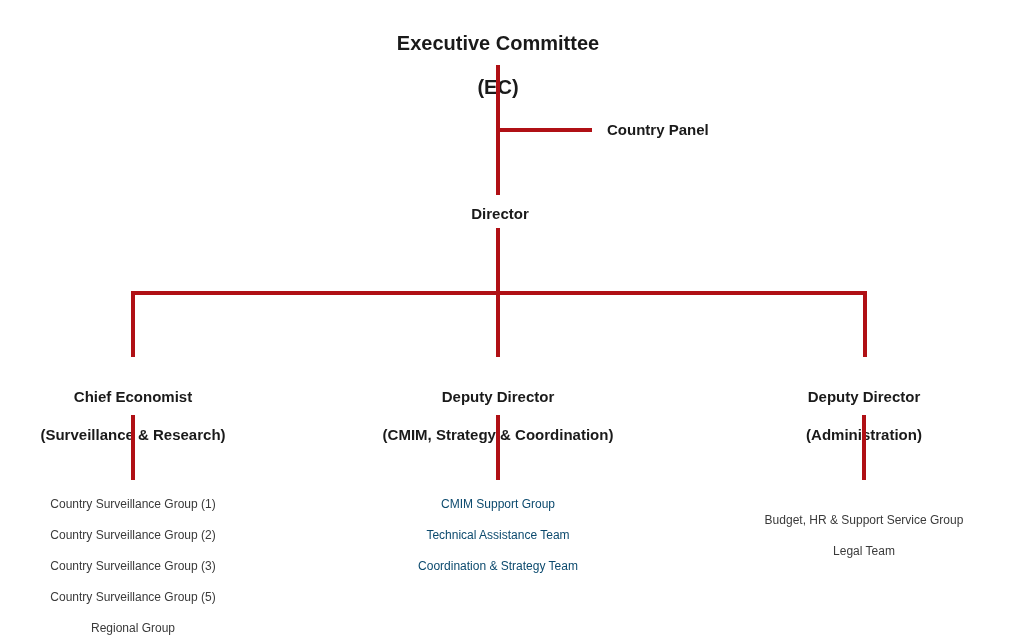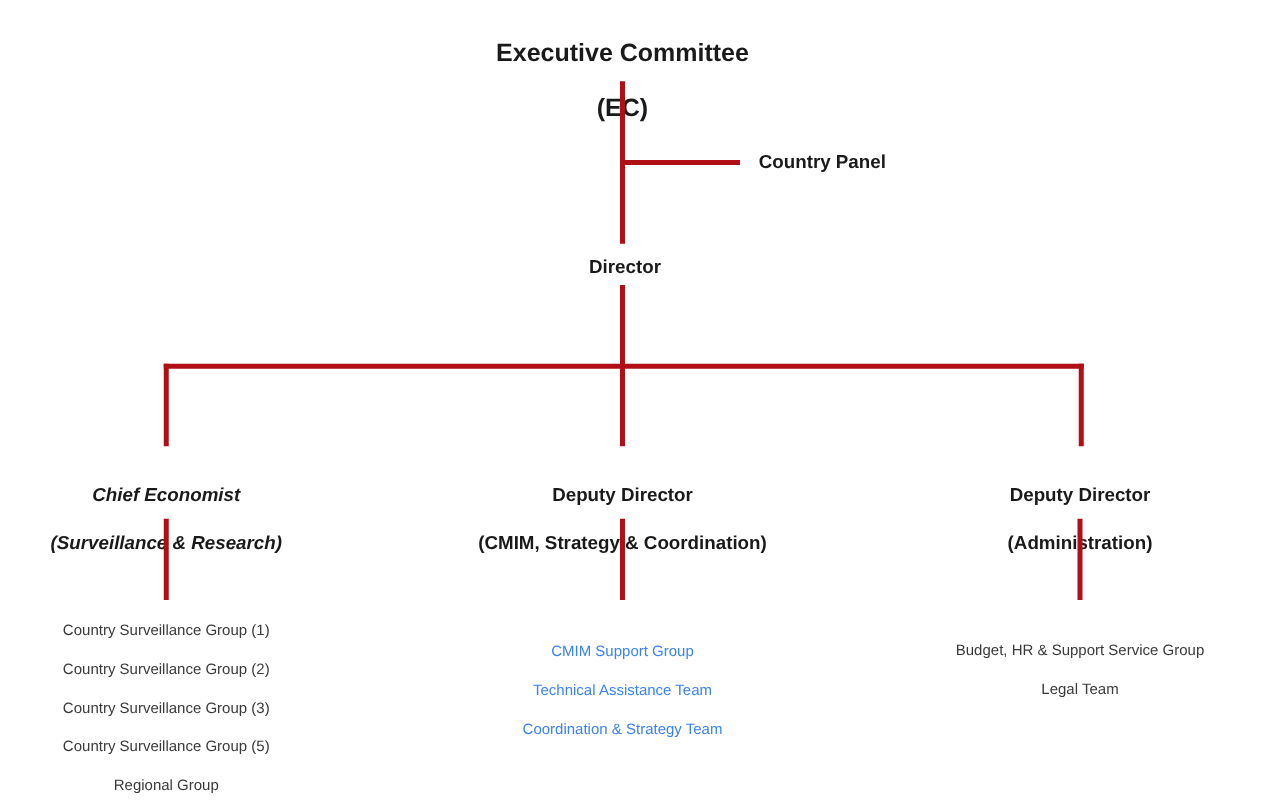--- a/index.html
+++ b/index.html
@@ -69,21 +69,21 @@
   <div class="node-title" style="left: 400px; top: 204px; width: 200px; color: rgb(26, 26, 26);">Director</div>
 
   <div class="line" style="left: 496px; top: 228px; width: 4px; height: 129px; background: rgb(176, 16, 21);"></div>
 
   <div class="line" style="left: 131px; top: 291px; width: 736px; height: 4px; background: rgb(176, 16, 21);"></div>
 
   <div class="line" style="left: 131px; top: 291px; width: 4px; height: 66px; background: rgb(176, 16, 21);"></div>
 
   <div class="line" style="left: 863px; top: 291px; width: 4px; height: 66px; background: rgb(176, 16, 21);"></div>
 
-  <div class="node-title" style="left: 0px; top: 368px; width: 266px; color: rgb(26, 26, 26); font-style: italic;">
+  <div class="node-title" style="left: 0px; top: 368px; width: 266px; color: rgb(26, 26, 26);">
     <div>Chief Economist</div>
     <div>(Surveillance &amp; Research)</div>
   </div>
 
   <div class="node-title" style="left: 338px; top: 368px; width: 320px; color: rgb(26, 26, 26);">
     <div>Deputy Director</div>
     <div>(CMIM, Strategy &amp; Coordination)</div>
   </div>
 
   <div class="node-title" style="left: 724px; top: 368px; width: 280px; color: rgb(26, 26, 26);">
@@ -96,21 +96,21 @@
   <div class="line" style="left: 862px; top: 415px; width: 4px; height: 65px; background: rgb(176, 16, 21);"></div>
 
   <div class="leaf-list" style="left: 0px; top: 489px; width: 266px; color: rgb(58, 58, 58);">
     <div>Country Surveillance Group (1)</div>
     <div>Country Surveillance Group (2)</div>
     <div>Country Surveillance Group (3)</div>
     <div>Country Surveillance Group (5)</div>
     <div>Regional Group</div>
   </div>
 
-  <div class="leaf-list" style="left: 338px; top: 489px; width: 320px; color: #3b82f6; margin-top: 17px;">
+  <div class="leaf-list" style="left: 338px; top: 489px; width: 320px; color: #0c4a6e;">
     <div>CMIM Support Group</div>
     <div>Technical Assistance Team</div>
     <div>Coordination &amp; Strategy Team</div>
   </div>
 
   <div class="leaf-list" style="left: 714px; top: 505px; width: 300px; color: rgb(58, 58, 58);">
     <div>Budget, HR &amp; Support Service Group</div>
     <div>Legal Team</div>
   </div>
 

